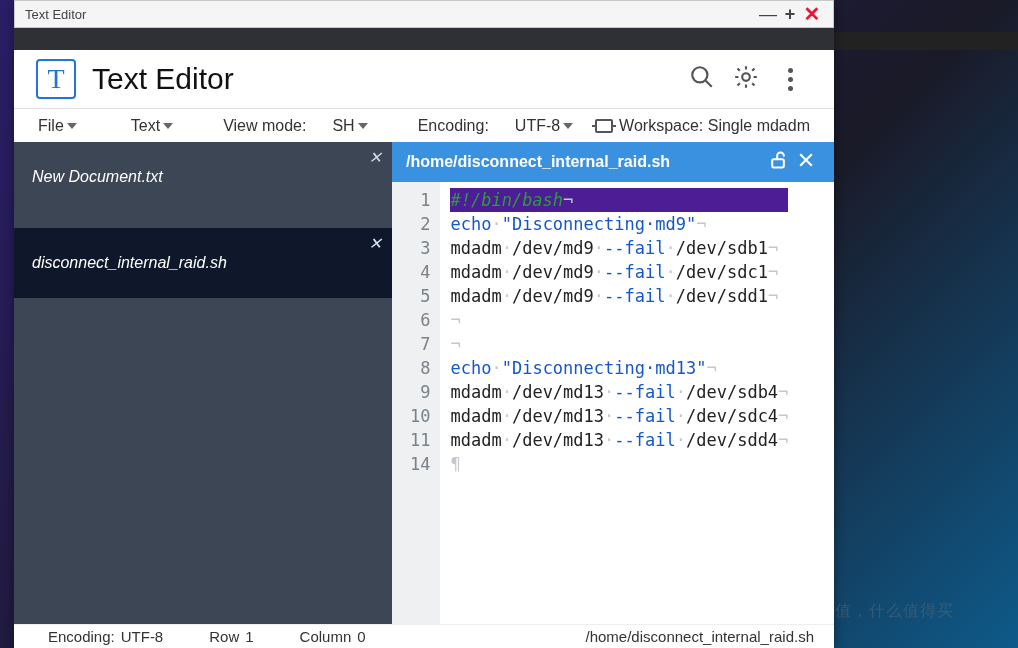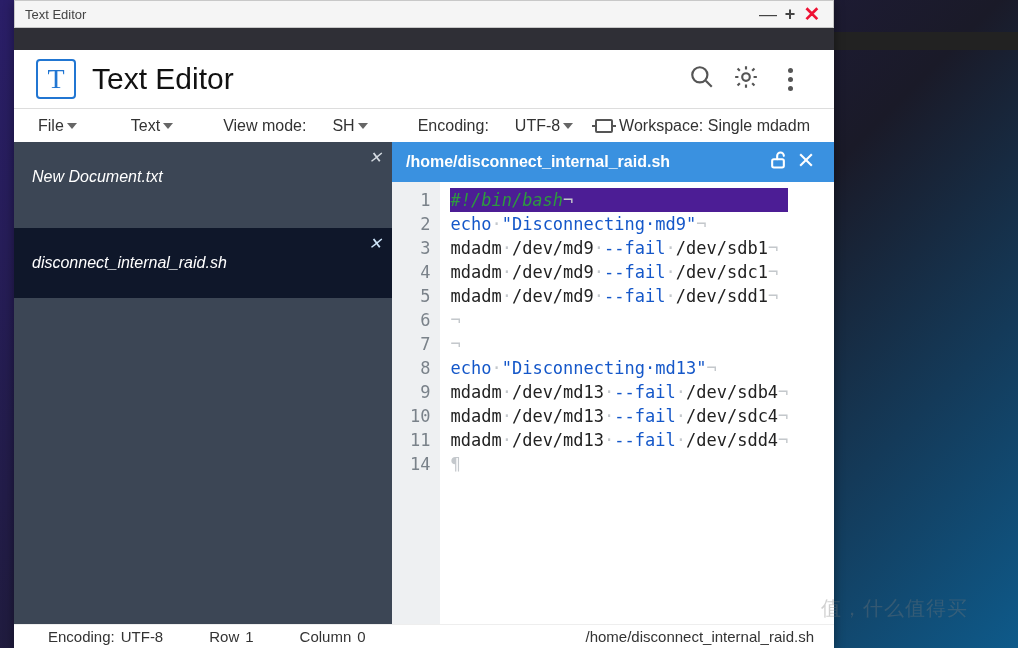--- a/index.html
+++ b/index.html
@@ -53,21 +53,21 @@
   .tok-str{ color:#1457c9;}
   .tok-op{ color:#1457c9;}
   .tok-id{ color:#222;}
   .tok-ws{ color:#c4c8cc;}
   .codeline.hl{ background:#4c1d95;}
   
   .statusbar{ height:24px; display:flex; align-items:center; padding:0 20px 0 34px; font-size:15px; color:#333; gap:6px; border-top:1px solid #eee; overflow:hidden;}
   .statusbar .spacer{flex:1;}
   .statusbar .lbl{color:#333;}
   .statusbar .val{color:#333; margin-right:40px;}
-  .watermark{ position:absolute; right:50px; bottom:26px; font-size:20px; color:rgba(120,120,120,.35); letter-spacing:1px; pointer-events:none; font-weight:500;}
+  .watermark{ position:absolute; right:64px; bottom:26px; font-size:16px; color:rgba(120,120,120,.35); letter-spacing:1px; pointer-events:none; font-weight:500;}
 </style>
 </head>
 <body>
 
 <div class="desktop">
   <div class="topstrip"></div>
 
   <div class="window">
 
     <div class="titlebar">

